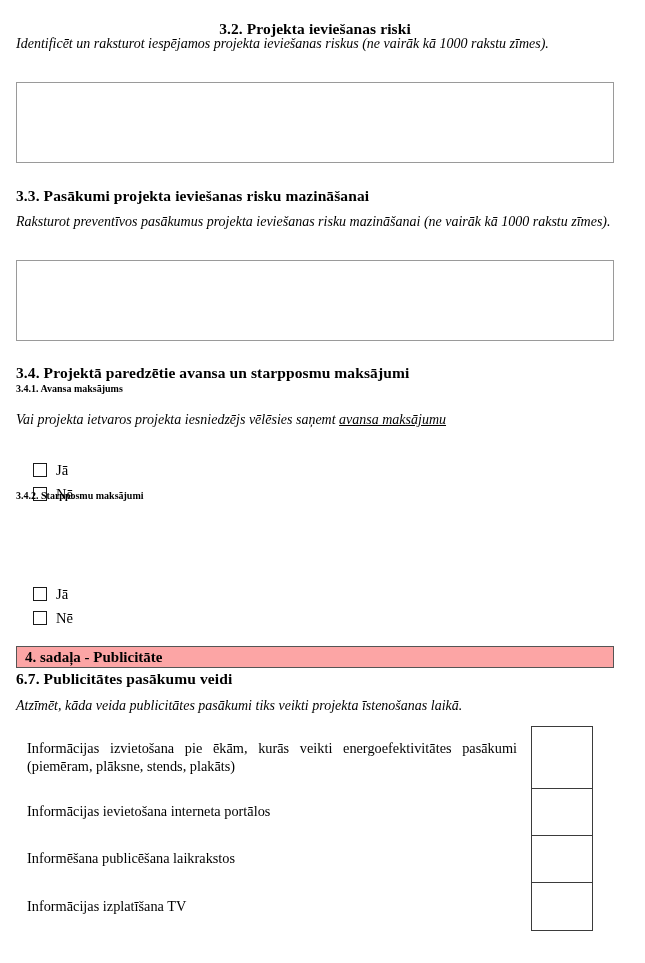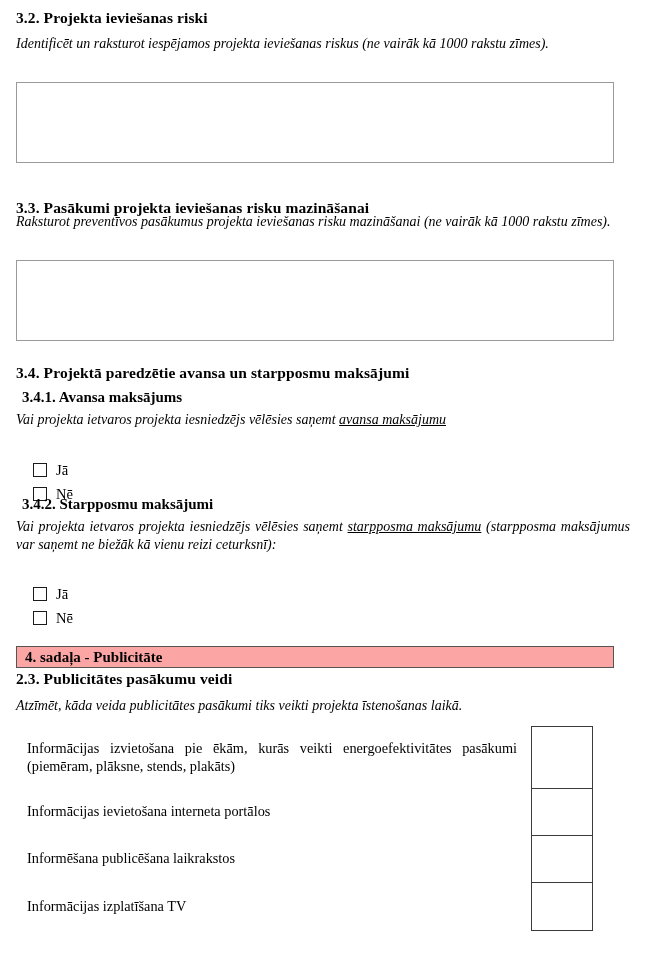--- a/index.html
+++ b/index.html
@@ -25,24 +25,24 @@
 
   
   .h-sec {
     font-size: 15.5px;
     font-weight: bold;
     line-height: 1.12;
     letter-spacing: 0.1px;
     margin: 0;
   }
   .h-sub {
-    font-size: 15px;
+    font-size: 10px;
     font-weight: bold;
     line-height: 1.12;
-    margin: 6px;
+    margin: 0;
   }
 
   
   .instr {
     font-size: 14px;
     font-style: italic;
     line-height: 1.30;
     margin: 0;
   }
   .instr.justify { text-align: justify; }
@@ -113,33 +113,33 @@
     padding: 0;
   }
 
   .abs { position: absolute; }
 </style>
 </head>
 <body>
 
 <div class="page">
 
-  <div class="abs" style="left:16px; top:9px; width:598px;">
+  <div class="abs" style="left:16px; top:20px; width:598px;text-align:center;">
     <div class="h-sec">3.2. Projekta ieviešanas riski</div>
   </div>
 
   <div class="abs" style="left:16px; top:35px; width:596px;">
     <p class="instr">Identificēt un raksturot iespējamos projekta ieviešanas riskus (ne vairāk kā 1000 rakstu zīmes).</p>
   </div>
 
   <div class="abs answerbox" style="left:16px; top:82px; width:598px; height:81px;">
     <span></span>
   </div>
 
-  <div class="abs" style="left:16px; top:199px; width:598px;">
+  <div class="abs" style="left:16px; top:187px; width:598px;">
     <div class="h-sec">3.3. Pasākumi projekta ieviešanas risku mazināšanai</div>
   </div>
 
   <div class="abs" style="left:16px; top:213px; width:598px;">
     <p class="instr">Raksturot preventīvos pasākumus projekta ieviešanas risku mazināšanai (ne vairāk kā 1000 rakstu zīmes).</p>
   </div>
 
   <div class="abs answerbox" style="left:16px; top:260px; width:598px; height:81px;">
     <span></span>
   </div>
@@ -164,41 +164,38 @@
     <div class="optrow">
       <span class="cbox"></span>
       <span class="optlabel">Nē</span>
     </div>
   </div>
 
   <div class="abs" style="left:16px; top:490px; width:598px;">
     <div class="h-sub">3.4.2. Starpposmu maksājumi</div>
   </div>
 
-  <div class="abs" style="left:16px; top:518px; width:614px;">
-    <p class="instr justify" style="width:614px;"><span>Vai projekta ietvaros projekta iesniedzējs vēlēsies saņemt </span><span class="u">starpposma maksājumu</span><span> (starpposma maksājumus var saņemt ne biežāk kā vienu reizi ceturksnī):</span></p>
-  </div>
 
   <div class="abs optlist" style="left:17px; top:566px;">
     <div class="optrow">
       <span class="cbox"></span>
       <span class="optlabel">Jā</span>
     </div>
     <div class="optrow">
       <span class="cbox"></span>
       <span class="optlabel">Nē</span>
     </div>
   </div>
 
   <div class="abs banner" style="left:16px; top:646px; width:598px;">
     <span class="banner-label">4. sadaļa - Publicitāte</span>
   </div>
 
   <div class="abs" style="left:16px; top:670px; width:598px;">
-    <div class="h-sec">2.3. Publicitātes pasākumu veidi</div>
+    <div class="h-sec">6.7. Publicitātes pasākumu veidi</div>
   </div>
 
   <div class="abs" style="left:16px; top:697px; width:598px;">
     <p class="instr">Atzīmēt, kāda veida publicitātes pasākumi tiks veikti projekta īstenošanas laikā.</p>
   </div>
 
   <div class="abs" style="left:15px; top:726px;">
     <table class="pubtable">
       <tbody>
         <tr>

